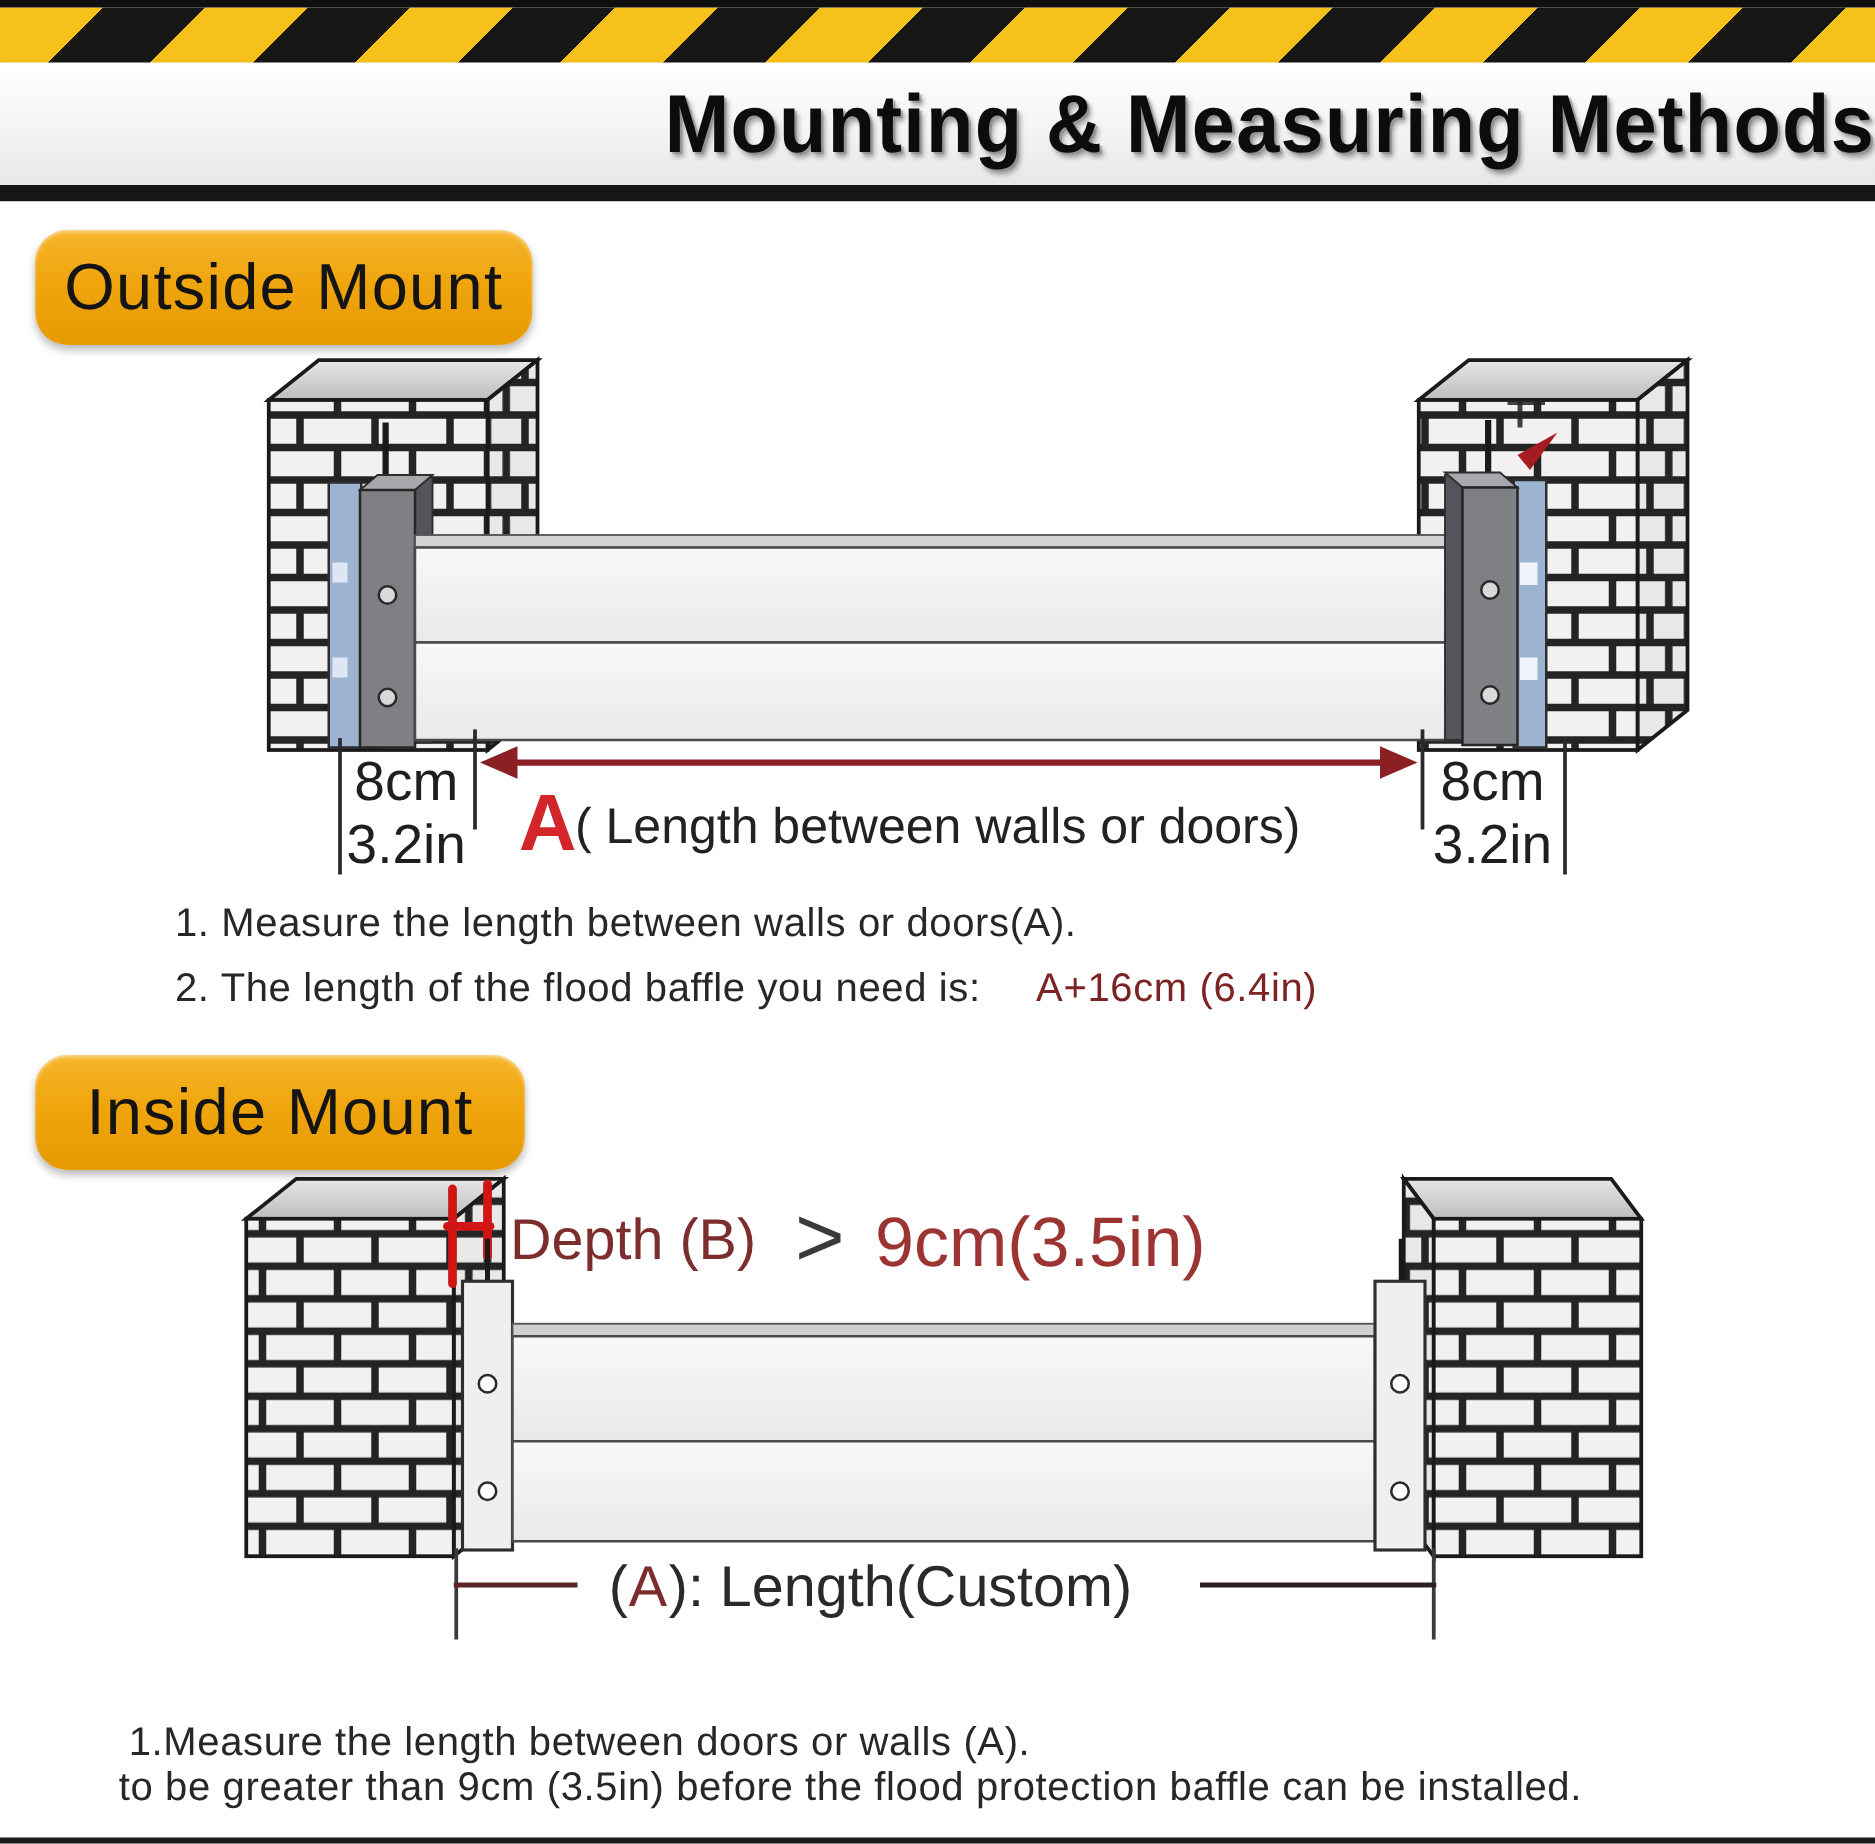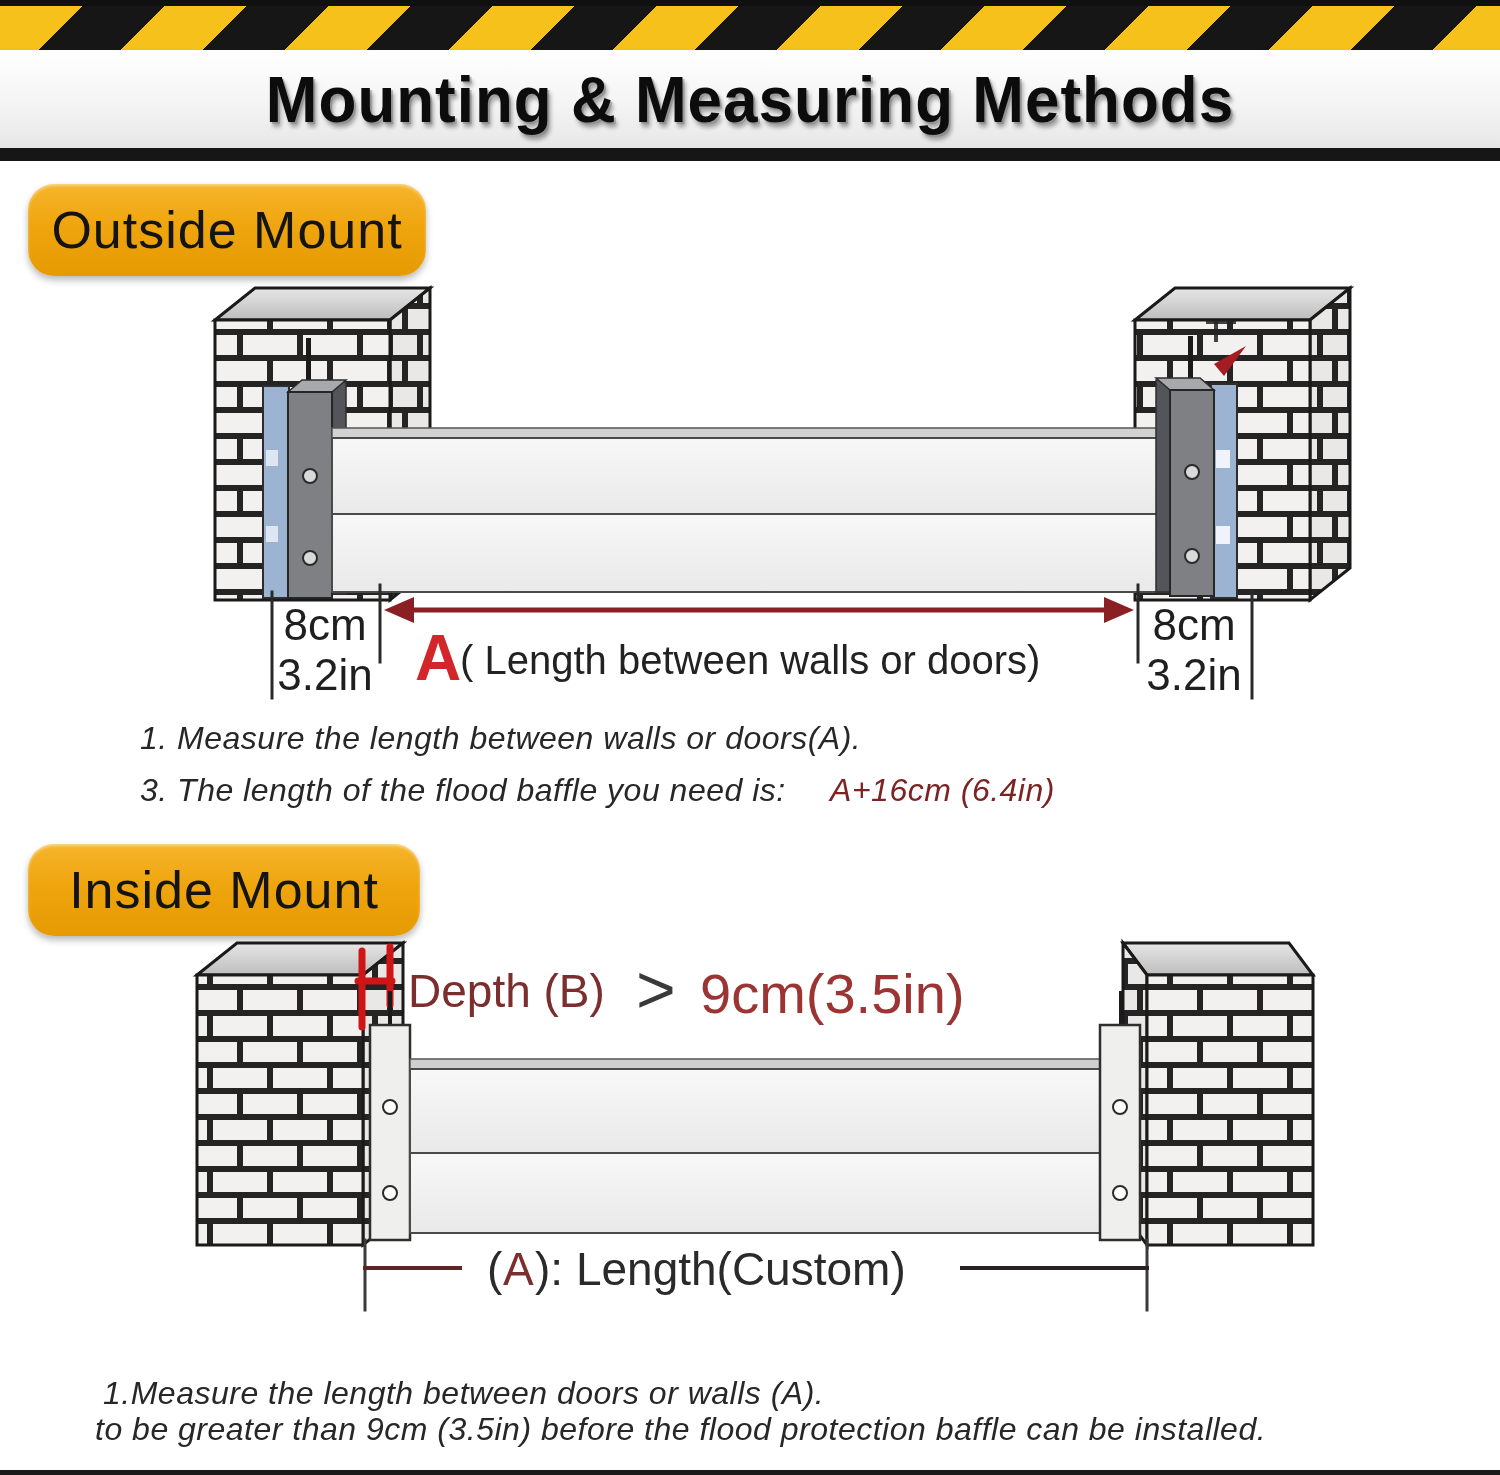--- a/index.html
+++ b/index.html
@@ -12,21 +12,21 @@
   
   .tape {
     position:absolute; left:0; top:0; width:1500px; height:52px;
     background:repeating-linear-gradient(135deg, #f5c11a 0 58px, #161616 58px 116px);
     border-top:6px solid #101010;
   }
   .title-band {
     position:absolute; left:0; top:50px; width:1500px; height:98px;
     background:linear-gradient(180deg,#ffffff 0%,#f4f4f4 55%,#e7e7e7 100%);
     box-shadow:0 3px 5px rgba(0,0,0,.25);
-    display:flex; align-items:center; justify-content:center;
+    display:flex; align-items:center; justify-content:flex-end;
   }
   .title-band h1 {
     font-size:62px; font-weight:800; color:#0c0c0c; letter-spacing:1px;
     text-shadow:2px 2px 0 rgba(120,120,120,.45), 3px 4px 4px rgba(0,0,0,.35);
     transform:scaleY(1.06);
   }
   .black-bar { position:absolute; left:0; top:148px; width:1500px; height:13px; background:#161616; }
   .bottom-strip { position:absolute; left:0; top:1470px; width:1500px; height:5px; background:#1a1a1a; }
 
   
@@ -38,21 +38,21 @@
     color:#141414; font-size:52px; letter-spacing:1px;text-align:right;
   }
   .badge-outside { left:28px; top:184px; width:398px; }
   .badge-inside  { left:28px; top:844px; width:392px; }
 
   
   .diagram { position:absolute; left:0; }
   svg text { font-family:"Liberation Sans", sans-serif; }
 
   
-  .steps { position:absolute; color:#272727; white-space:nowrap;font-style:italic; }
+  .steps { position:absolute; color:#272727; white-space:nowrap; }
   .steps .line { white-space:nowrap; }
   .red  { color:#7c2323;margin-left:35px; }
   .dkred{ color:#7c2e2e; }
   .steps-outside { left:140px; top:712px; font-size:32px; line-height:52px; letter-spacing:0.5px; }
   .steps-inside-1 { left:103px; top:1342px; font-size:32px; letter-spacing:0.5px;margin-top:33px; }
   .steps-inside-2 { left:95px;  top:1408px; font-size:32px; line-height:42px; letter-spacing:0.5px; }
   .steps-inside-2 .first { padding-left:15px; }
 </style>
 </head>
 <body>
@@ -152,21 +152,21 @@
       <text x="325" y="410" font-size="44" fill="#1f1f1f" text-anchor="middle">3.2in</text>
       <text x="1194" y="360" font-size="44" fill="#1f1f1f" text-anchor="middle">8cm</text>
       <text x="1194" y="410" font-size="44" fill="#1f1f1f" text-anchor="middle">3.2in</text>
       <text x="415" y="400" font-size="64" font-weight="bold" fill="#d3262b">A</text>
       <text x="460" y="394" font-size="40" fill="#222">( Length between walls or doors)</text>
     </g>
   </svg>
 
   <div class="steps steps-outside">
     <div class="line">1. Measure the length between walls or doors(A).</div>
-    <div class="line"><span>3. The length of the flood baffle you need is: </span><span class="red">A+16cm (6.4in)</span></div>
+    <div class="line"><span>2. The length of the flood baffle you need is: </span><span class="red">A+16cm (6.4in)</span></div>
   </div>
 
   <div class="badge badge-inside">
     <span>Inside Mount</span>
   </div>
 
   <svg class="diagram" style="top:935px" width="1500" height="380" viewBox="0 0 1500 380">
     <defs>
       <pattern id="brickB" patternUnits="userSpaceOnUse" width="60" height="52">
         <rect width="60" height="52" fill="#242424"></rect>

